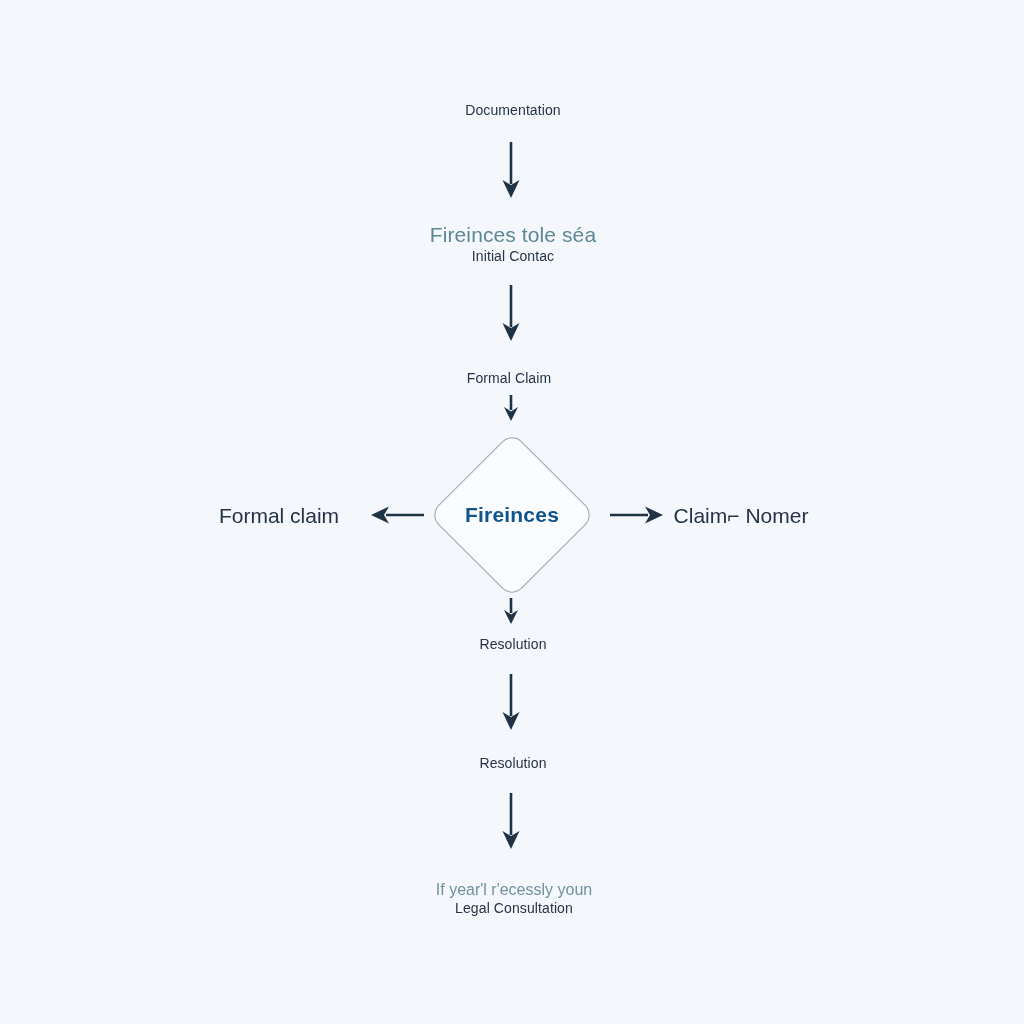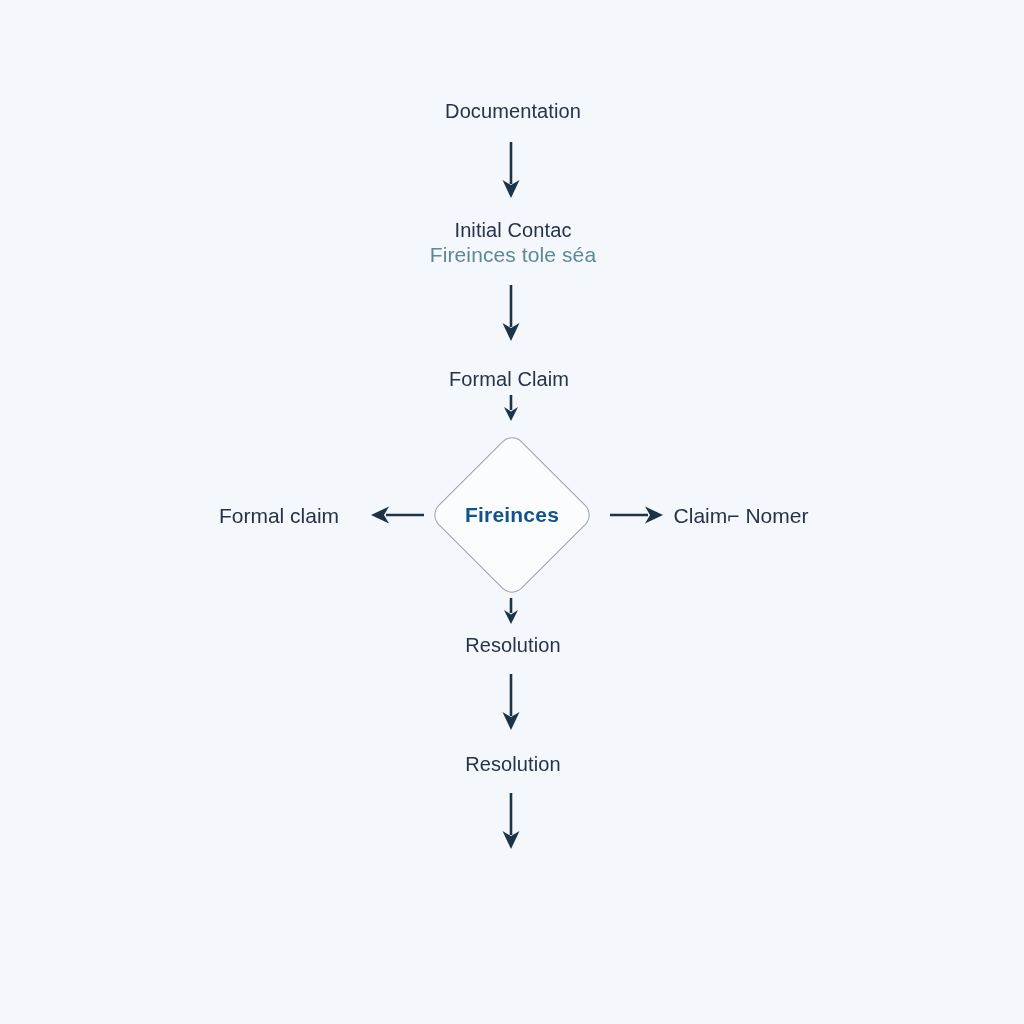--- a/index.html
+++ b/index.html
@@ -27,21 +27,21 @@
     text-align: center;
     line-height: 1.22;
     white-space: nowrap;
     transform: translate(-50%, -50%);
   }
   .node-line {
     display: block;
   }
   .line-primary {
     color: #253348;
-    font-size: 20px;
+    font-size: 14px;
     letter-spacing: 0.1px;
   }
   .line-secondary {
     color: #5d8895;
     font-size: 21px;
     letter-spacing: 0.1px;
   }
   .line-mixed-b { color: #6f929c; }
 
   
@@ -100,22 +100,22 @@
   </div>
 
   <div class="arrow" style="left:511px; top:140px;">
     <svg width="26" height="62" viewBox="0 0 26 62">
       <line x1="13" y1="2" x2="13" y2="44" stroke="#1f3347" stroke-width="2.6"></line>
       <path d="M13 58 L4.5 40 L13 45 L21.5 40 Z" fill="#1f3347"></path>
     </svg>
   </div>
 
   <div class="node" style="left:513px; top:243px;">
+    <span class="node-line line-secondary">Fireinces tole séa</span>
     <span class="node-line line-primary">Initial Contac</span>
-    <span class="node-line line-secondary">Fireinces tole séa</span>
   </div>
 
   <div class="arrow" style="left:511px; top:283px;">
     <svg width="26" height="62" viewBox="0 0 26 62">
       <line x1="13" y1="2" x2="13" y2="44" stroke="#1f3347" stroke-width="2.6"></line>
       <path d="M13 58 L4.5 40 L13 45 L21.5 40 Z" fill="#1f3347"></path>
     </svg>
   </div>
 
   <div class="node" style="left:509px; top:379px;">
@@ -174,14 +174,18 @@
     <span class="node-line line-primary">Resolution</span>
   </div>
 
   <div class="arrow" style="left:511px; top:791px;">
     <svg width="26" height="62" viewBox="0 0 26 62">
       <line x1="13" y1="2" x2="13" y2="44" stroke="#1f3347" stroke-width="2.6"></line>
       <path d="M13 58 L4.5 40 L13 45 L21.5 40 Z" fill="#1f3347"></path>
     </svg>
   </div>
 
+  <div class="node" style="left:514px; top:898px;">
+    <span class="node-line line-mixed-b">If year'l r'ecessly youn</span>
+    <span class="node-line line-primary">Legal Consultation</span>
+  </div>
 
 </div>
 
 </body></html>

